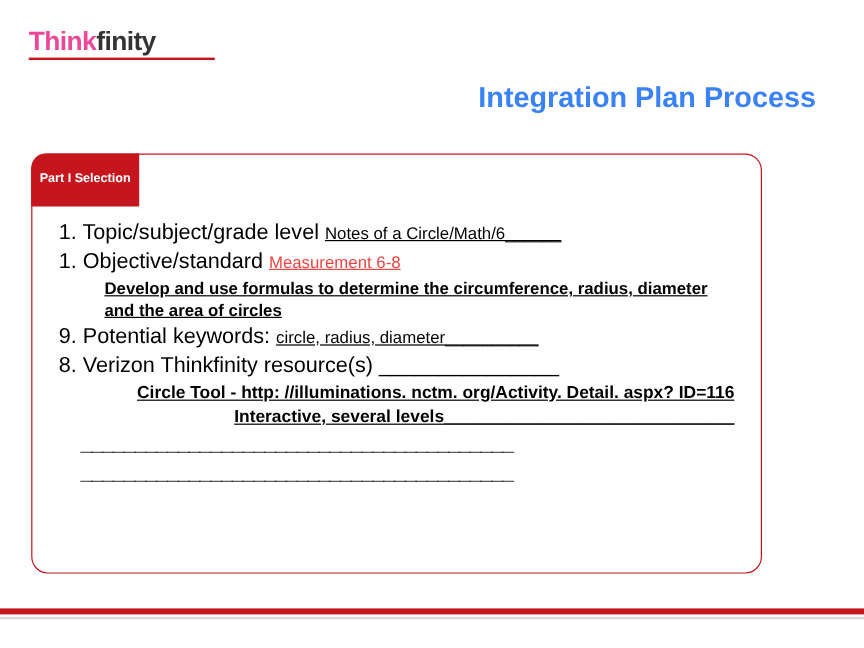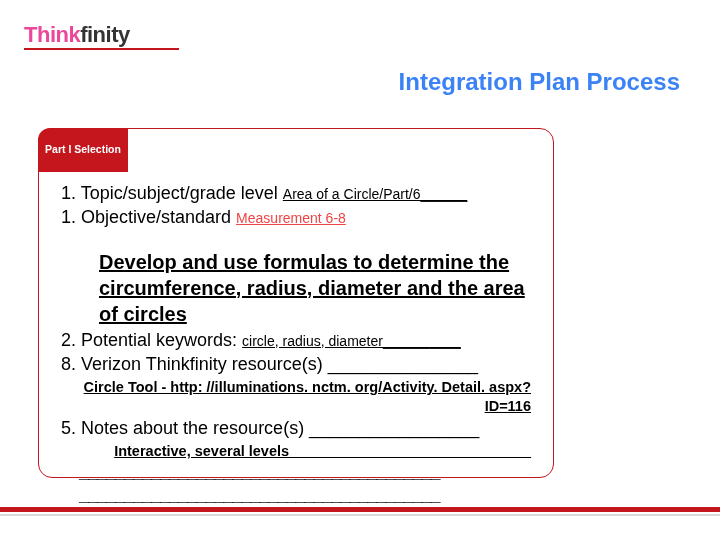--- a/index.html
+++ b/index.html
@@ -33,22 +33,22 @@
     position: absolute;
     top: 68px;
     right: 40px;
     font-size: 24px;
     font-weight: bold;
     color: #3b82f6;
   }
   .card {
     position: absolute;
     top: 128px;
-    left: 38px;
-    width: 516px;
+    left: 26px;
+    width: 609px;
     height: 350px;
     border: 1.5px solid #c4161c;
     border-radius: 14px;
     background: #fff;
   }
   .tab {
     position: absolute;
     top: -1px;
     left: -1px;
     width: 90px;
@@ -80,25 +80,25 @@
     font-size: 14px;
     text-decoration: underline;
   }
   .link {
     color: #ef4444;
     text-decoration: underline;
     font-size: 14px;
   }
   .sub {
     margin-left: 38px;
-    font-size: 20px;
+    font-size: 14px;
     font-weight: bold;
     text-decoration: underline;
     line-height: 1.3;
-    margin-top: 19px;
+    margin-top: 1px;
     margin-bottom: 1px;
   }
   .sub2 {
     margin-left: 18px;
     font-size: 14.5px;
     font-weight: bold;
     text-decoration: underline;
     line-height: 1.3;
     margin-top: 2px;
     text-align: right;
@@ -137,36 +137,35 @@
 
 <div class="page-title">Integration Plan Process</div>
 
 <div class="card">
   <div class="tab">
     <span>Part I Selection</span>
   </div>
   <div class="content">
 
     <div class="line">
-      <span>1. Topic/subject/grade level </span><span class="fill">Area of a Circle/Part/6______</span>
+      <span>1. Topic/subject/grade level </span><span class="fill">Notes of a Circle/Math/6______</span>
     </div>
 
     <div class="line">
       <span>1.  Objective/standard </span><a href="#" class="link">Measurement 6-8</a>
     </div>
     <div class="sub">Develop and use formulas to determine the circumference, radius, diameter and the area of circles</div>
 
     <div class="line">
-      <span>2.  Potential keywords: </span><span class="fill">circle, radius, diameter__________</span>
+      <span>9.  Potential keywords: </span><span class="fill">circle, radius, diameter__________</span>
     </div>
 
     <div class="line">8. Verizon Thinkfinity resource(s) _______________</div>
     <div class="sub2">Circle Tool - http: //illuminations. nctm. org/Activity. Detail. aspx? ID=116</div>
 
-    <div class="line">5. Notes about the resource(s) _________________</div>
     <div class="sub2">Interactive, several levels______________________________</div>
 
     <div class="blankline">________________________________________</div>
     <div class="blankline">________________________________________</div>
 
   </div>
 </div>
 
 <div class="footer-bar"></div>
 <div class="footer-line"></div>

